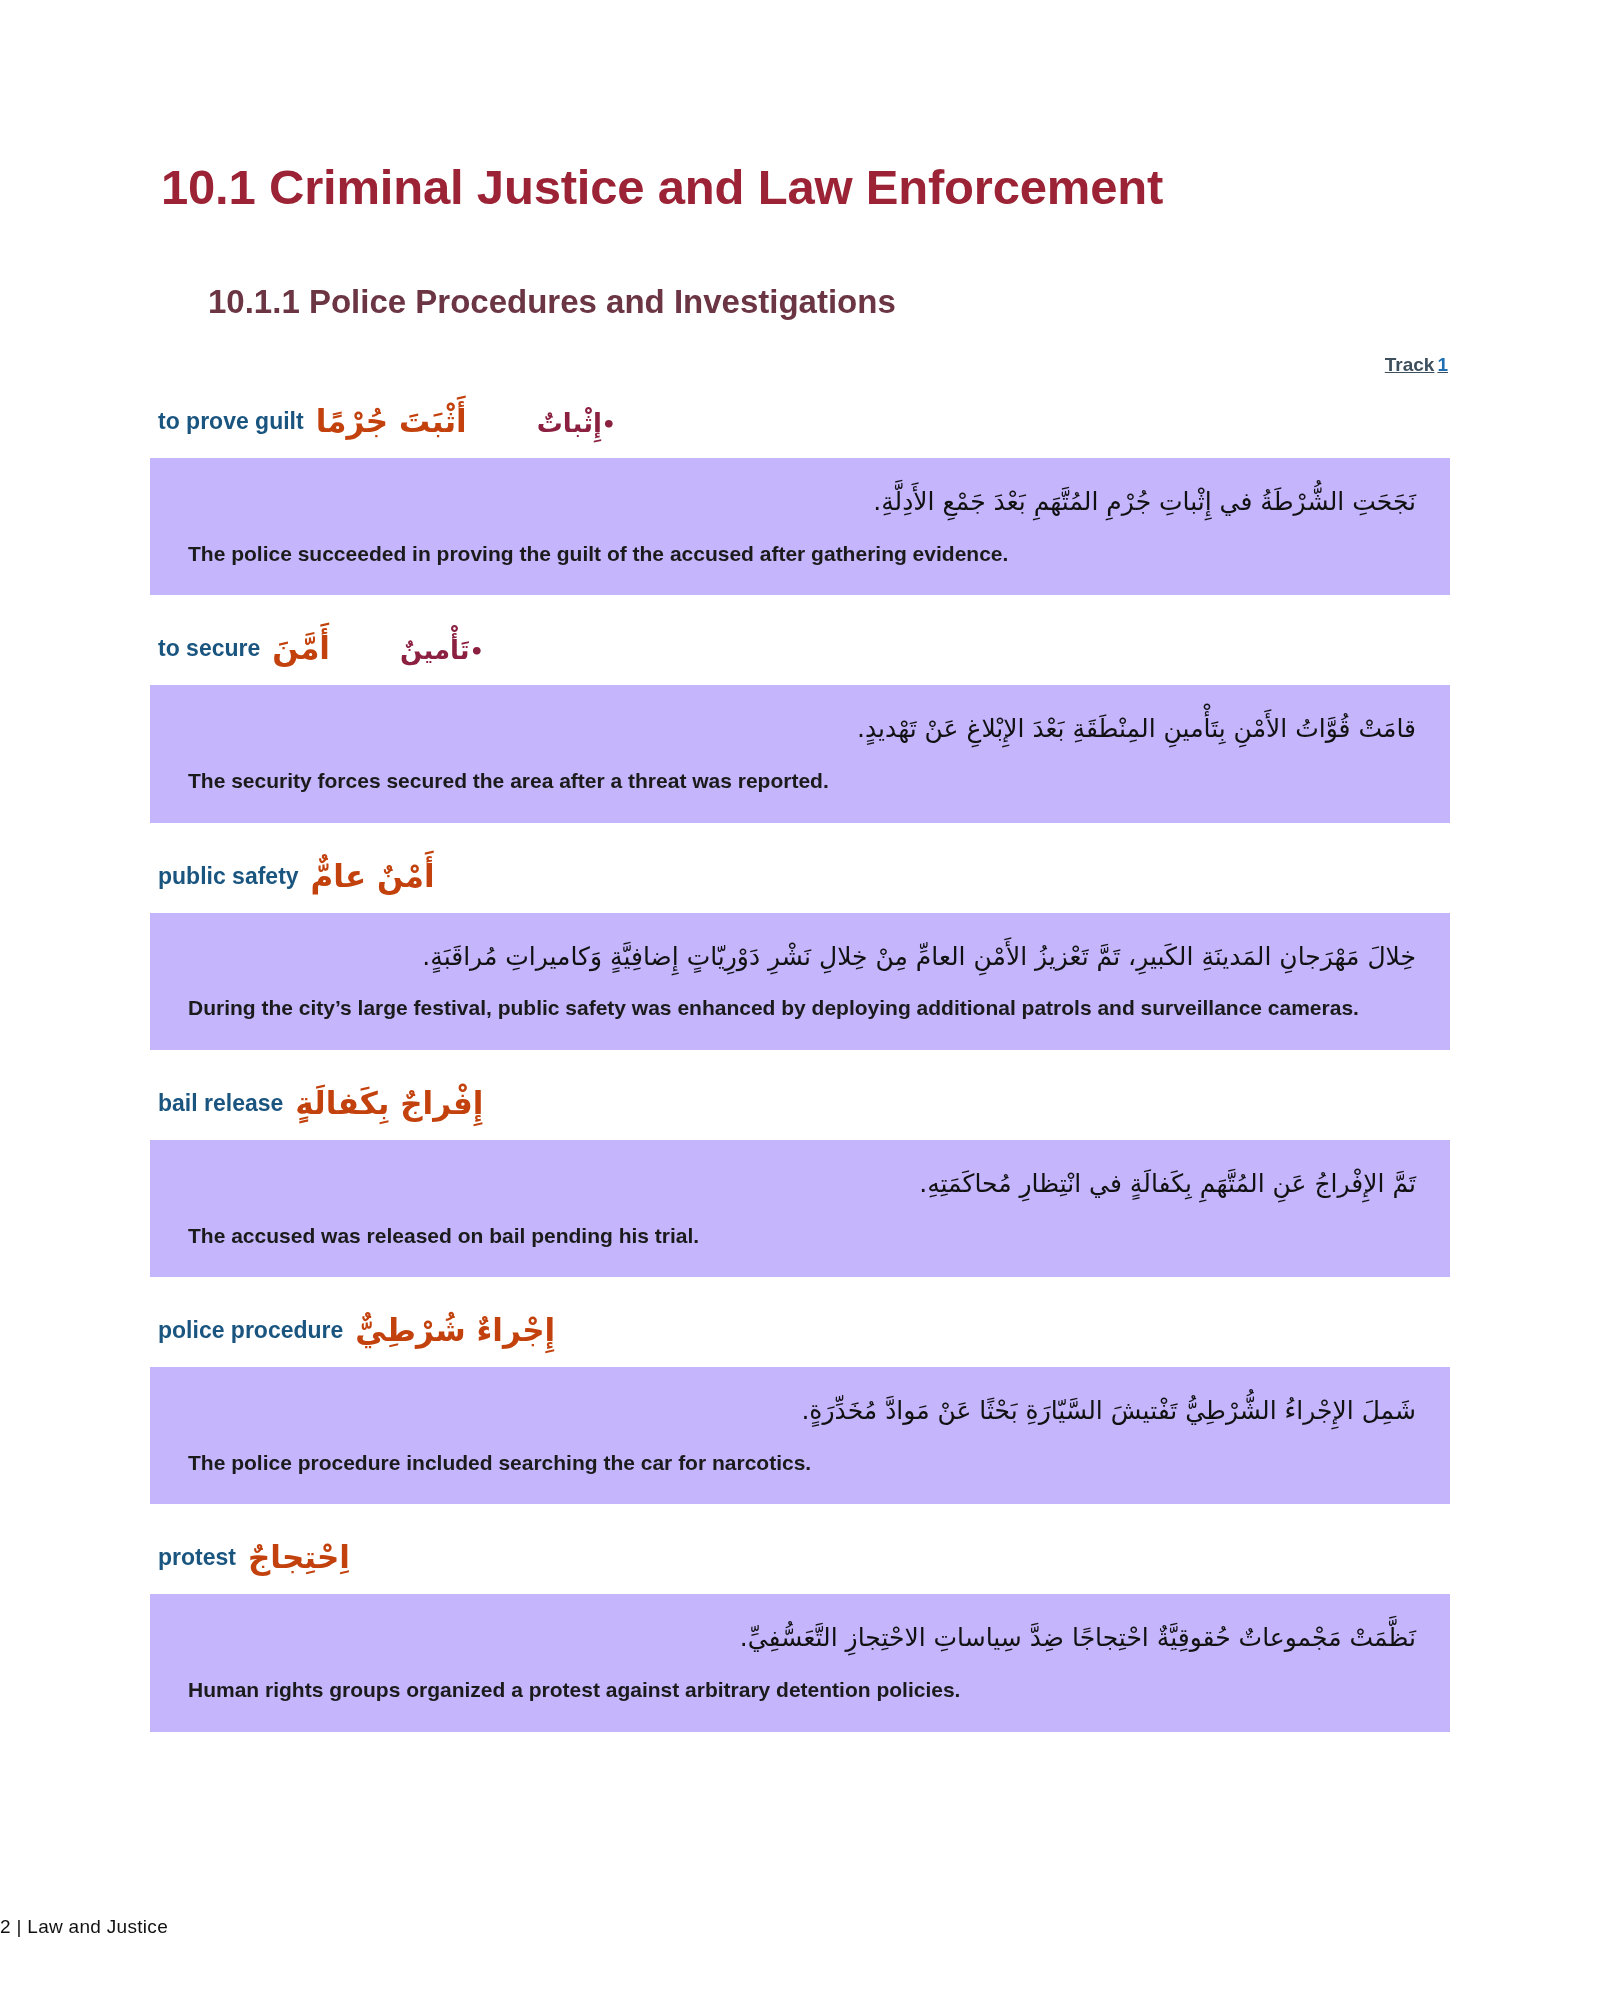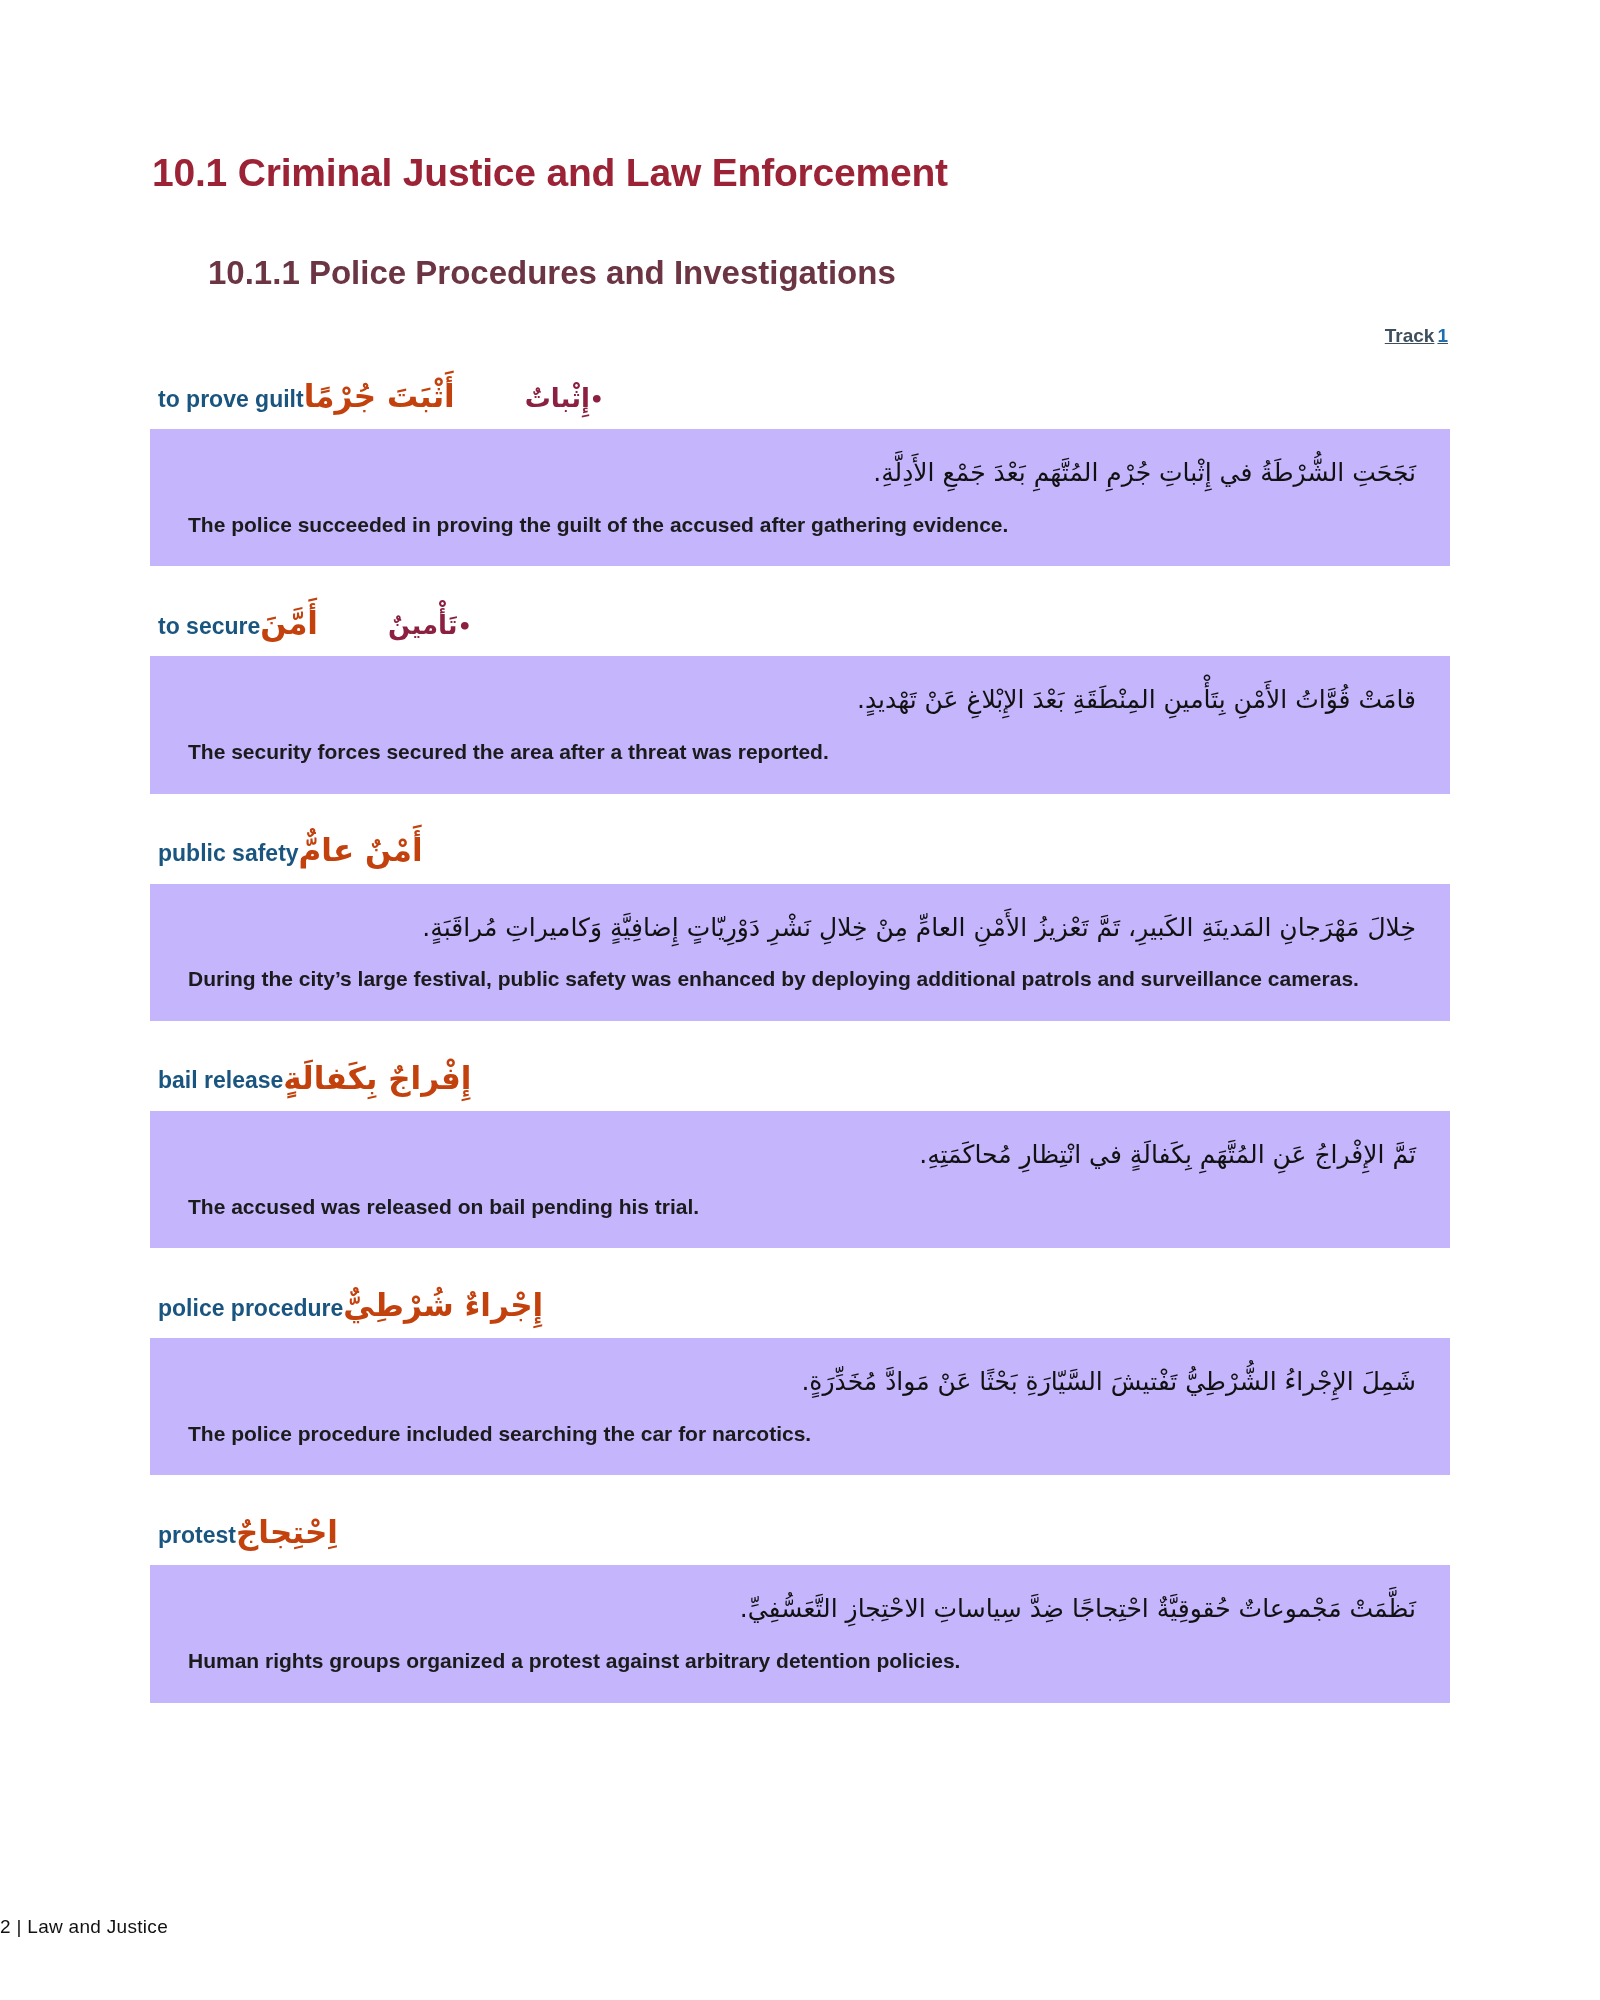--- a/index.html
+++ b/index.html
@@ -22,24 +22,24 @@
     box-sizing: border-box;
     padding: 0;
     position: relative;
     display: flex;
     flex-direction: column;
   }
 
   
   .h-main {
     color: #9b2335;
-    font-size: 39px;
+    font-size: 49px;
     font-weight: bold;
     letter-spacing: -0.2px;
-    margin: 0;
+    margin: 9px;
     padding: 152px 0 0 152px;
     line-height: 1.1;
   }
   .h-sub {
     color: #6b3544;
     font-size: 33px;
     font-weight: bold;
     margin: 12px;
     padding: 48px 0 0 196px;
     line-height: 1.1;
@@ -69,24 +69,25 @@
     margin-top: 26px;
     padding: 0 150px 0 150px;
   }
   .entry {
     margin-bottom: 34px;
   }
   .entry:last-child { margin-bottom: 0; }
 
   .entry-head {
     display: flex;
-    align-items: center;
+    align-items: flex-start;
     justify-content: space-between;
     padding: 0 4px 10px 8px;
     min-height: 46px;
+    gap: 12px;
   }
   .gloss {
     color: #1a5580;
     font-size: 23px;
     font-weight: bold;
     white-space: nowrap;
     flex: 0 0 auto;
     padding-top: 6px;
   }
   .ar-head-group {

